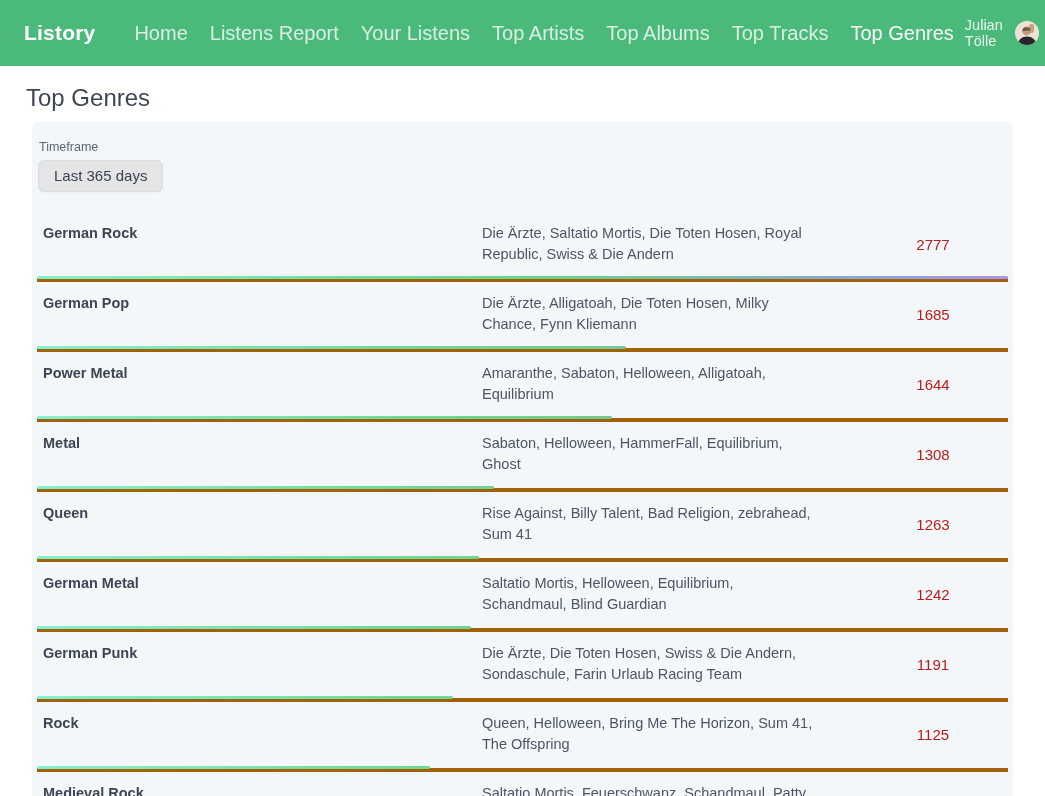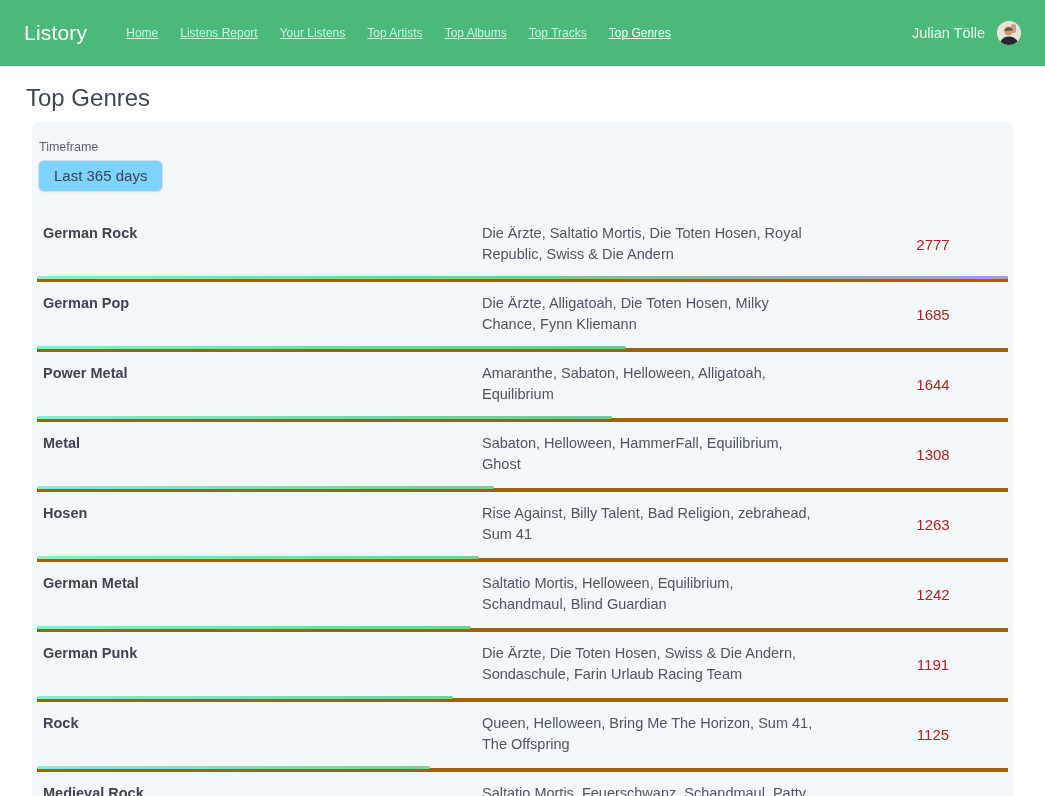--- a/index.html
+++ b/index.html
@@ -14,34 +14,33 @@
   .navbar {
     height: 66px;
     background: var(--nav-bg, #4ab97a);
     display: flex;
     align-items: center;
     padding: 0 24px;
   }
   .brand {
     color: #ffffff;
     font-size: 21px;
-    font-weight: normal;
+    font-weight: bold;
     letter-spacing: 0.2px;
     margin-right: 28px;
     cursor: pointer;
   }
   .nav-links { display: flex; align-items: center; }
   .nav-link {
     color: rgba(255,255,255,0.78);
-    font-size: 12px;
+    font-size: 20px;
     padding: 0 11px;
     line-height: 66px;
     cursor: pointer;
     white-space: nowrap;
-    text-decoration: underline;
   }
   .nav-link.active { color: rgba(255,255,255,0.97); }
   .nav-right {
     margin-left: auto;
     display: flex;
     align-items: center;
   }
   .user-name {
     color: rgba(255,255,255,0.88);
     font-size: 14.5px;
@@ -74,21 +73,21 @@
   
   .field { padding-left: 1px; margin-bottom: 20px; }
   .field-label {
     font-size: 12.5px;
     color: #5b6675;
     margin-bottom: 6px;
     margin-left: 1px;
   }
   .timeframe-select {
     display: inline-block;
-    background: #7dd3fc;
+    background: #e5e5e5;
     border: 1px solid #d9dee4;
     border-radius: 6px;
     padding: 6px 15px 7px 15px;
     font-size: 15px;
     color: #3a4350;
     cursor: pointer;
     box-shadow: 0 1px 2px rgba(0,0,0,0.03);
   }
 
   
@@ -187,21 +186,21 @@
         <div class="genre-count">1644</div>
         <div class="genre-bar" style="width: 59.2006%; background-image: linear-gradient(90deg, rgb(133, 240, 207) 0%, rgb(111, 217, 152) 38%, rgb(111, 205, 142) 55%, rgb(138, 169, 205) 82%, rgb(167, 149, 238) 100%); background-size: 168.917% 100%;"></div>
       </div>
         <div class="genre-row">
         <div class="genre-name">Metal</div>
         <div class="genre-artists">Sabaton, Helloween, HammerFall, Equilibrium, Ghost</div>
         <div class="genre-count">1308</div>
         <div class="genre-bar" style="width: 47.1012%; background-image: linear-gradient(90deg, rgb(133, 240, 207) 0%, rgb(111, 217, 152) 38%, rgb(111, 205, 142) 55%, rgb(138, 169, 205) 82%, rgb(167, 149, 238) 100%); background-size: 212.309% 100%;"></div>
       </div>
         <div class="genre-row">
-        <div class="genre-name">Hosen</div>
+        <div class="genre-name">Queen</div>
         <div class="genre-artists">Rise Against, Billy Talent, Bad Religion, zebrahead, Sum 41</div>
         <div class="genre-count">1263</div>
         <div class="genre-bar" style="width: 45.4807%; background-image: linear-gradient(90deg, rgb(133, 240, 207) 0%, rgb(111, 217, 152) 38%, rgb(111, 205, 142) 55%, rgb(138, 169, 205) 82%, rgb(167, 149, 238) 100%); background-size: 219.873% 100%;"></div>
       </div>
         <div class="genre-row">
         <div class="genre-name">German Metal</div>
         <div class="genre-artists">Saltatio Mortis, Helloween, Equilibrium, Schandmaul, Blind Guardian</div>
         <div class="genre-count">1242</div>
         <div class="genre-bar" style="width: 44.7245%; background-image: linear-gradient(90deg, rgb(133, 240, 207) 0%, rgb(111, 217, 152) 38%, rgb(111, 205, 142) 55%, rgb(138, 169, 205) 82%, rgb(167, 149, 238) 100%); background-size: 223.591% 100%;"></div>
       </div>

